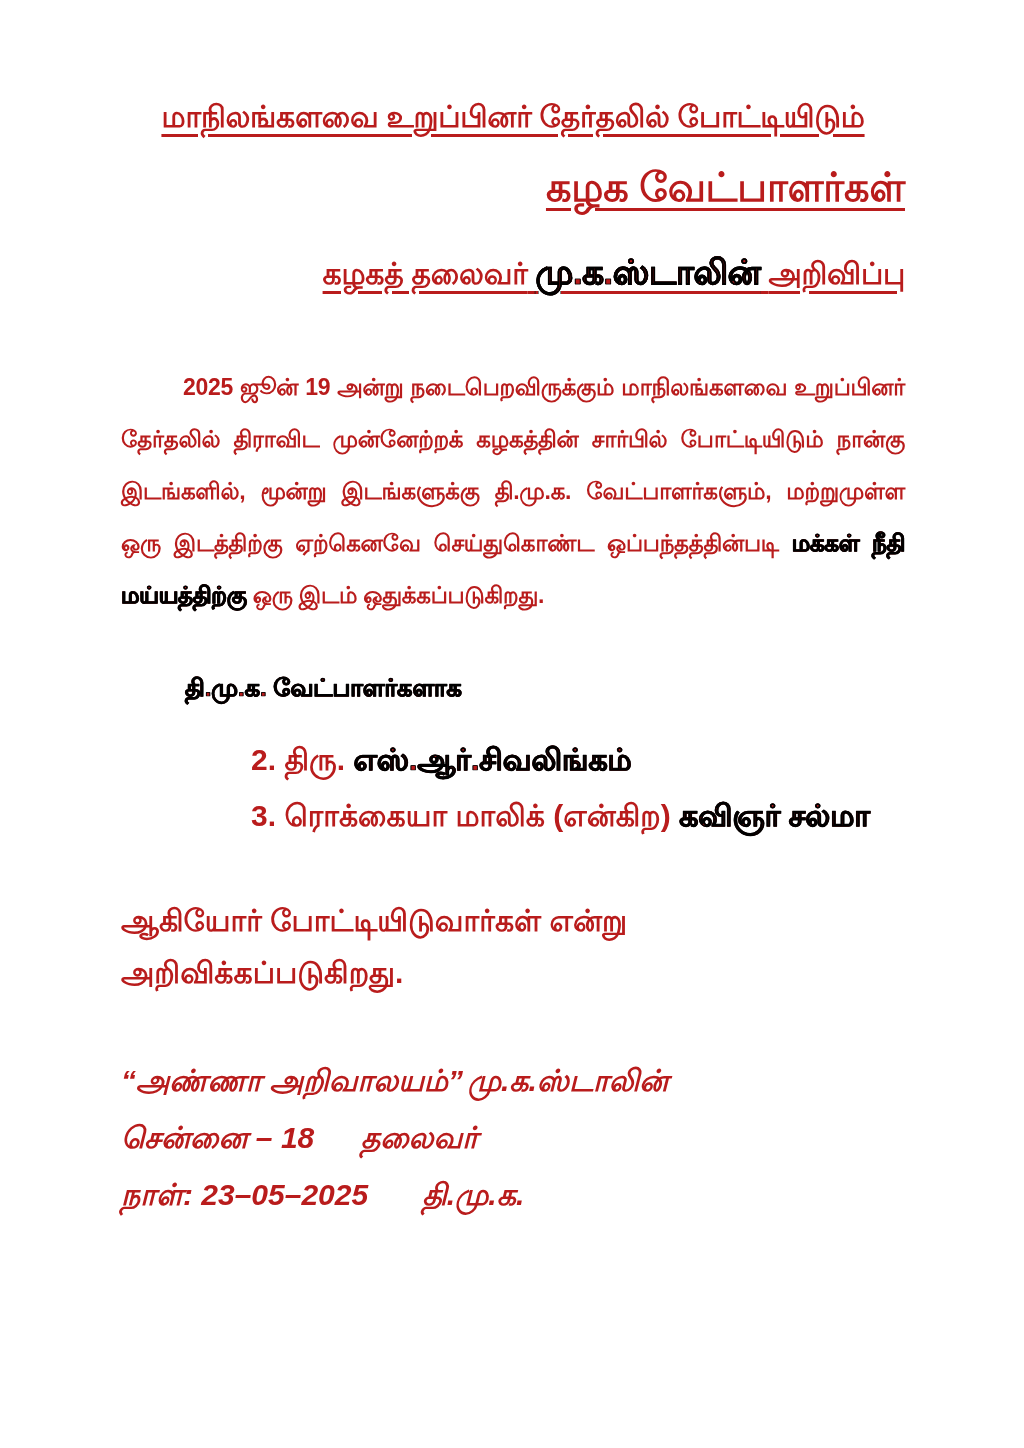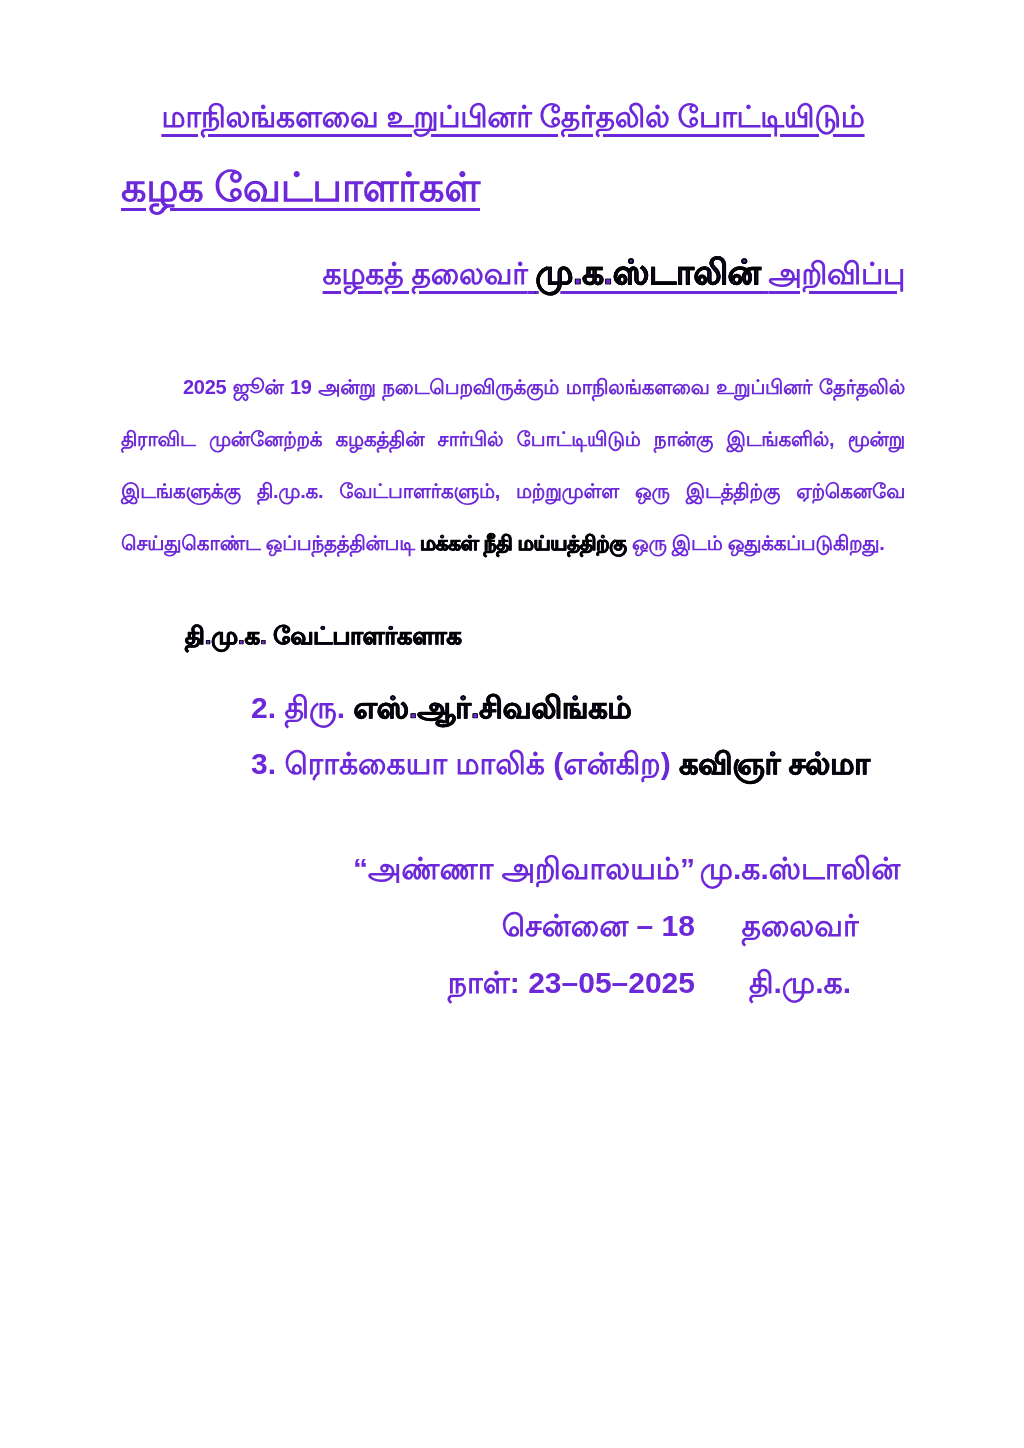--- a/index.html
+++ b/index.html
@@ -6,21 +6,21 @@
     margin: 0;
     padding: 0;
     background: #ffffff;
   }
   .page {
     position: relative;
     width: 1024px;
     height: 1448px;
     box-sizing: border-box;
     background: #ffffff;
-    color: #6d28d9;
+    color: #b91c1c;
     font-family: "Liberation Sans", sans-serif;
     font-weight: bold;
     padding: 95px 119px 0 121px;
     overflow: hidden;
   }
   .u {
     text-decoration: underline;
     text-decoration-thickness: 3px;
     text-underline-offset: 7px;
   }
@@ -28,39 +28,39 @@
     -webkit-text-stroke: 0.7px #000000;
     text-shadow: 0.5px 0 0 #000000, -0.5px 0 0 #000000;
   }
   .h1 {
     text-align: center;
     font-size: 30px;
     line-height: 44px;
     letter-spacing: -0.3px;
   }
   .h2 {
-    text-align: left;
+    text-align: right;
     font-size: 40px;
     line-height: 52px;
     margin-top: 22px;
     letter-spacing: -0.3px;
   }
   .h3 {
     text-align: right;
     font-size: 30px;
     line-height: 46px;
     margin-top: 36px;
     letter-spacing: -0.3px;
   }
   .h3 .big-name {
     font-size: 34px;
   }
   .para {
     margin: 64px 0 0 0;
-    font-size: 20px;
+    font-size: 23px;
     line-height: 52px;
     text-align: justify;
     text-align-last: left;
     text-indent: 62px;
     letter-spacing: -0.3px;
   }
   .list-heading {
     margin: 44px 0 0 64px;
     font-size: 24px;
     line-height: 46px;
@@ -78,23 +78,24 @@
     margin-top: 56px;
     font-size: 30px;
     line-height: 52px;
   }
   .footer {
     margin-top: 56px;
     font-size: 30px;
   }
   .frow {
     display: flex;
-    justify-content: flex-end;
+    justify-content: flex-start;
     line-height: 52px;
     margin-bottom: 5px;
+    font-style: italic;
   }
   .fright {
     width: 210px;
     text-align: center;
   }
 </style>
 </head>
 <body>
 
 <div class="page">
@@ -131,20 +132,21 @@
       <span></span>
     </div>
     <div class="candidate">
       <span>3.</span>
       <span>ரொக்கையா மாலிக் (என்கிற)</span>
       <span class="xb">கவிஞர் சல்மா</span>
       <span></span>
     </div>
   </div>
 
+  <div class="closing">ஆகியோர் போட்டியிடுவார்கள் என்று அறிவிக்கப்படுகிறது.</div>
 
   <div class="footer">
     <div class="frow">
       <span>“அண்ணா அறிவாலயம்”</span>
       <span class="fright">மு.க.ஸ்டாலின்</span>
     </div>
     <div class="frow">
       <span>சென்னை – 18</span>
       <span class="fright">தலைவர்</span>
     </div>

